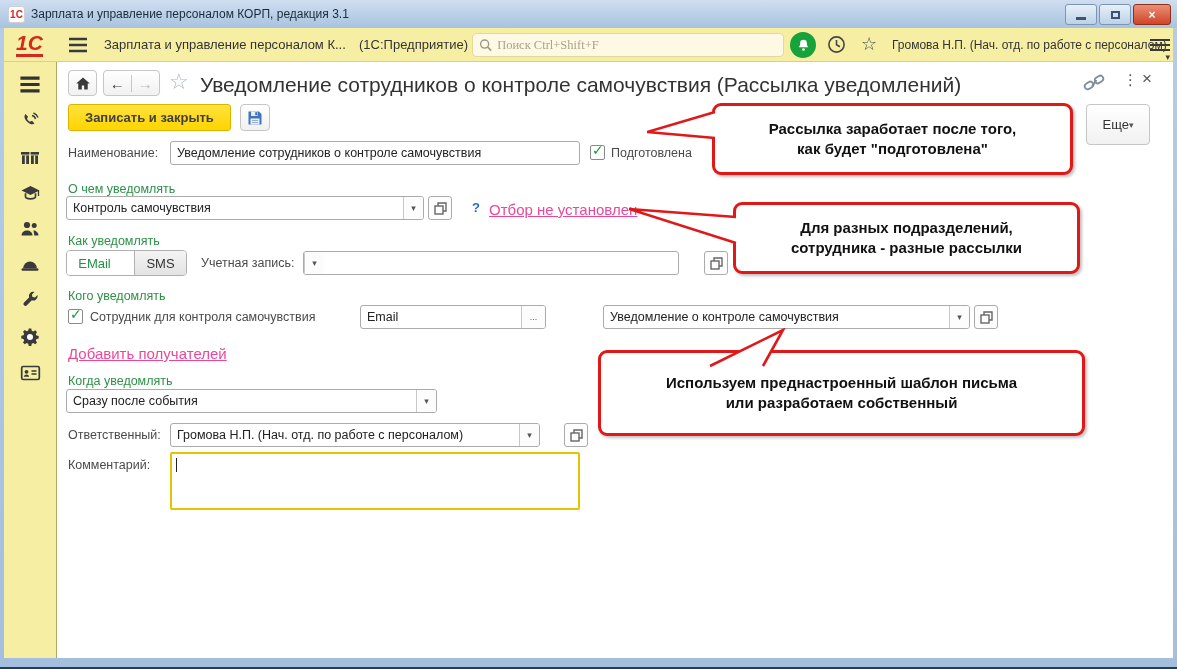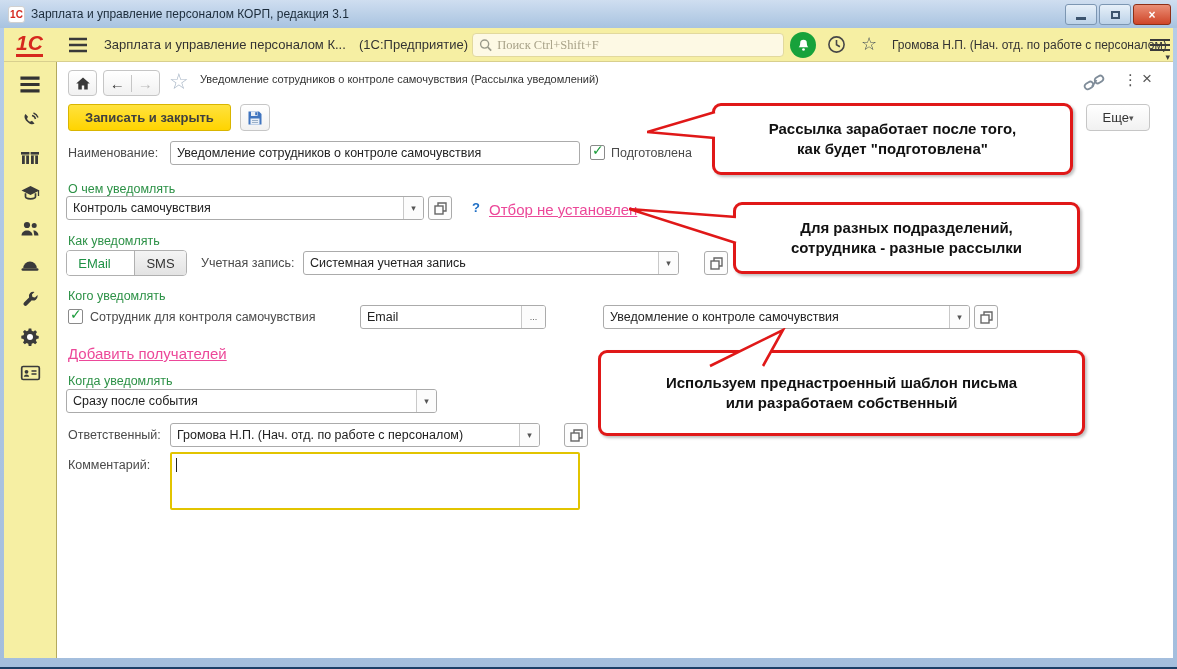--- a/index.html
+++ b/index.html
@@ -65,32 +65,32 @@
   .btn { border:1px solid #c6c6c6; border-radius:4px;
     background:linear-gradient(#ffffff,#f1f1f1); display:flex; align-items:center;
     justify-content:center; }
   .home-btn { left:11px; top:8px; width:29px; height:26px; }
   .nav-group { left:46px; top:8px; width:57px; height:26px; display:flex; }
   .nav-cell { width:50%; display:flex; align-items:center; justify-content:center;
     font-size:15px; font-weight:bold; }
   .nav-back { color:#3a3a3a; border-right:1px solid #c6c6c6; }
   .nav-fwd { color:#b9b9b9; }
   .fav-star { left:112px; top:7px; font-size:22px; color:#a9b7c7; }
-  .form-title { left:143px; top:11px; font-size:11px; color:#333; white-space:nowrap; }
+  .form-title { left:143px; top:11px; font-size:21px; color:#333; white-space:nowrap; }
   .link-icon { left:1026px; top:12px; }
   .kebab-icon { left:1066px; top:9px; font-size:15px; color:#555; letter-spacing:0; }
   .form-close { left:1085px; top:7px; font-size:17px; color:#555; }
 
   
   .save-close-btn { left:11px; top:42px; height:27px; padding:0 16px;
     background:linear-gradient(#ffe23e,#ffd400); border:1px solid #d9b500;
     border-radius:3px; font-size:13px; font-weight:bold; color:#3f3f3f;
     display:flex; align-items:center; }
   .save-icon-btn { left:183px; top:42px; width:30px; height:27px; }
-  .more-btn { left:1029px; top:42px; width:64px; height:27px; font-size:13px;
+  .more-btn { left:1029px; top:42px; width:64px; height:41px; font-size:13px;
     color:#333; }
   .chev { font-size:9px; color:#555; }
 
   
   .lbl { font-size:12.5px; color:#4a4a4a; white-space:nowrap; }
   .section { font-size:12.5px; color:#2c9146; white-space:nowrap; }
   .field { height:24px; border:1px solid #ababab; border-radius:3px; background:#fff;
     display:flex; align-items:stretch; overflow:hidden; }
   .field .val { flex:1; font-size:12.5px; color:#222; padding:4px 6px;
     white-space:nowrap; overflow:hidden; }
@@ -311,21 +311,20 @@
     <span class="helpmark" style="left:415px;top:138px;position:absolute">?</span>
     <span class="linktext" style="left:432px;top:139px;position:absolute">Отбор не установлен</span>
 
     <span class="section" style="left:11px;top:172px;position:absolute">Как уведомлять</span>
     <div class="toggle">
       <div class="t-email">EMail</div>
       <div class="t-sms">SMS</div>
     </div>
     <span class="lbl" style="left:144px;top:194px;position:absolute">Учетная запись:</span>
     <div class="field" style="left:246px;top:189px;width:376px">
-      <span class="val">Системная учетная запись</span>
       <span class="seg">▾</span>
     </div>
     <div class="openbtn" style="left:647px;top:189px;position:absolute">
       <svg width="13" height="13" viewBox="0 0 13 13">
           <rect x="1" y="4" width="8" height="8" fill="none" stroke="#666" stroke-width="1.4"></rect>
           <path d="M4 4V1h8v8H9" fill="none" stroke="#666" stroke-width="1.4"></path>
         </svg>
     </div>
 
     <span class="section" style="left:11px;top:227px;position:absolute">Кого уведомлять</span>

